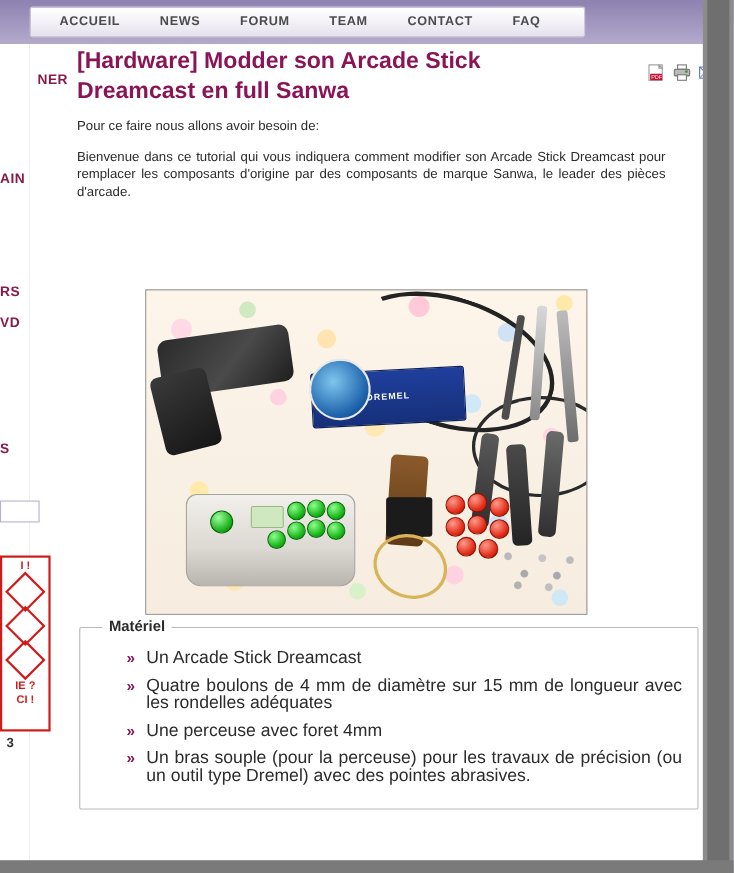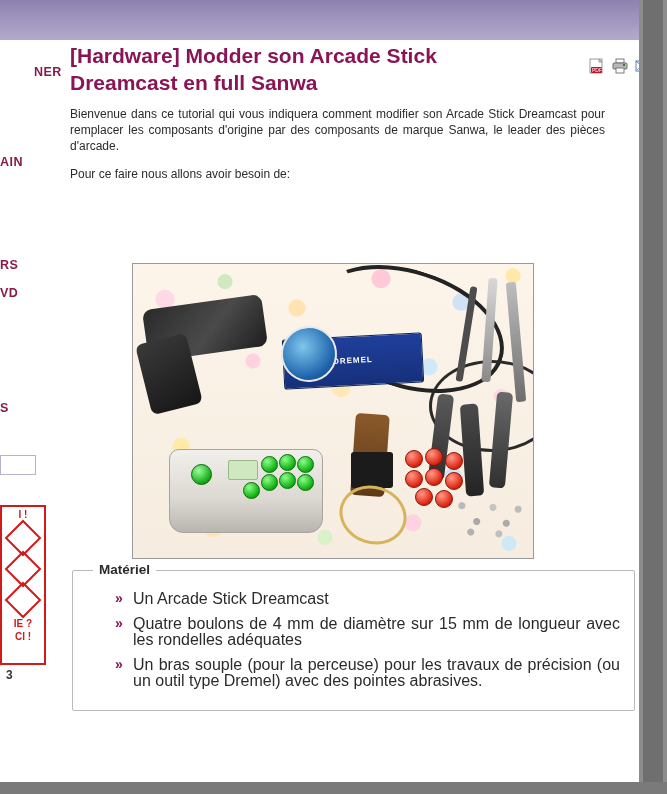--- a/index.html
+++ b/index.html
@@ -396,20 +396,28 @@
 </head>
 <body>
 
 <div id="page-frame">
   <div id="top-band"></div>
   <div id="left-purple"></div>
 
   <div id="left-col"></div>
   <div id="content-sheet"></div>
 
+  <div id="nav">
+    <span class="nav-item">ACCUEIL</span>
+    <span class="nav-item">NEWS</span>
+    <span class="nav-item">FORUM</span>
+    <span class="nav-item">TEAM</span>
+    <span class="nav-item">CONTACT</span>
+    <span class="nav-item">FAQ</span>
+  </div>
 
   <div class="side-frag" style="top:65px;padding-left:34px;">NER</div>
   <div class="side-frag" style="top:155px;">AIN</div>
   <div class="side-frag" style="top:258px;">RS</div>
   <div class="side-frag" style="top:286px;">VD</div>
   <div class="side-frag" style="top:401px;">S</div>
 
   <div id="side-box"></div>
 
   <div id="promo">
@@ -417,22 +425,22 @@
     <div class="diamond"></div>
     <div class="diamond"></div>
     <div class="diamond"></div>
     <div class="pline">IE ?</div>
     <div class="pline">CI !</div>
   </div>
   <div id="promo-num">3</div>
 
   <div id="article">
     <h1 id="article-title">[Hardware] Modder son Arcade Stick Dreamcast en full Sanwa</h1>
+    <p class="para short">Pour ce faire nous allons avoir besoin de:</p>
     <p class="para">Bienvenue dans ce tutorial qui vous indiquera comment modifier son Arcade Stick Dreamcast pour remplacer les composants d'origine par des composants de marque Sanwa, le leader des pièces d'arcade.</p>
-    <p class="para short">Pour ce faire nous allons avoir besoin de:</p>
   </div>
 
   <div id="article-icons">
     <span class="ico" title="PDF">
       <svg width="16" height="16" viewBox="0 0 16 16">
         <rect x="1" y="1" width="12" height="14" fill="#ffffff" stroke="#9a9a9a"></rect>
         <path d="M10 1 L13 4 L10 4 Z" fill="#d9d9d9" stroke="#9a9a9a"></path>
         <rect x="2" y="9" width="11" height="6" rx="1" fill="#c8102e"></rect>
         <text x="3" y="14" font-size="5" fill="#ffffff" font-family="Liberation Sans, sans-serif">PDF</text>
       </svg>
@@ -495,20 +503,21 @@
 
       <div class="obj" id="screws"></div>
     </div>
   </div>
 
   <div id="materiel">
     <div id="materiel-legend">Matériel</div>
     <ul class="bullets">
       <li>Un Arcade Stick Dreamcast</li>
       <li>Quatre boulons de 4 mm de diamètre sur 15 mm de longueur avec les rondelles adéquates</li>
+      <li>Une perceuse avec foret 4mm</li>
       <li>Un bras souple (pour la perceuse) pour les travaux de précision (ou un outil type Dremel) avec des pointes abrasives.</li>
     </ul>
   </div>
 
   <div id="right-edge"></div>
   <div id="right-edge-inner"></div>
   <div id="bottom-edge"></div>
 </div>
 
 </body></html>

